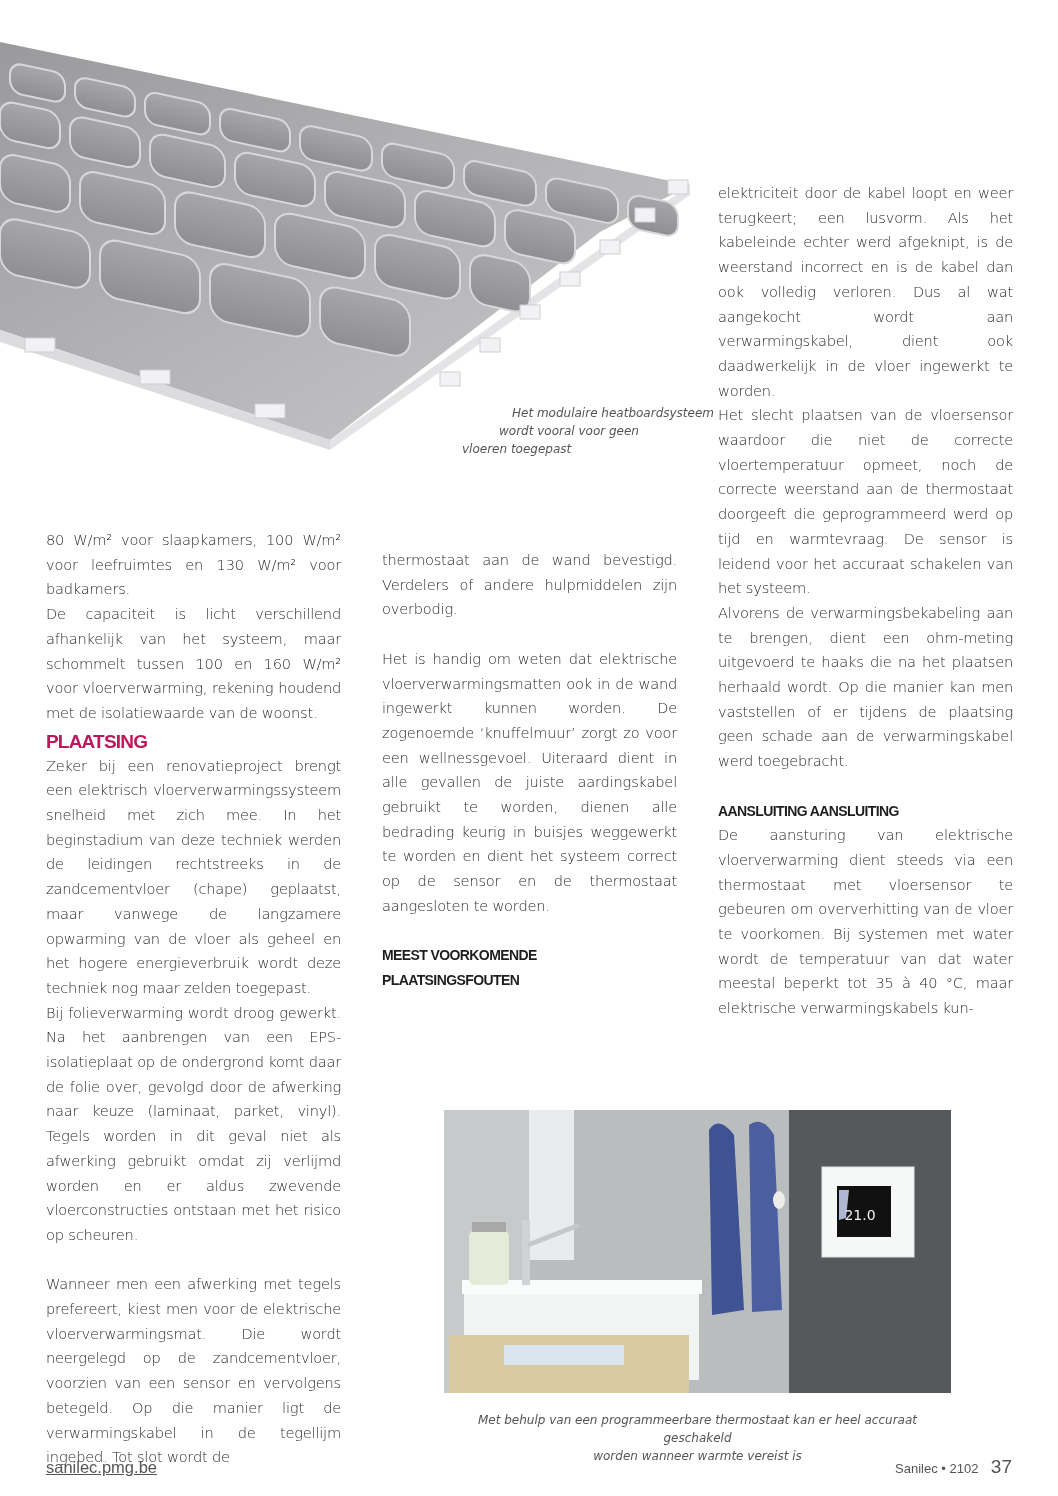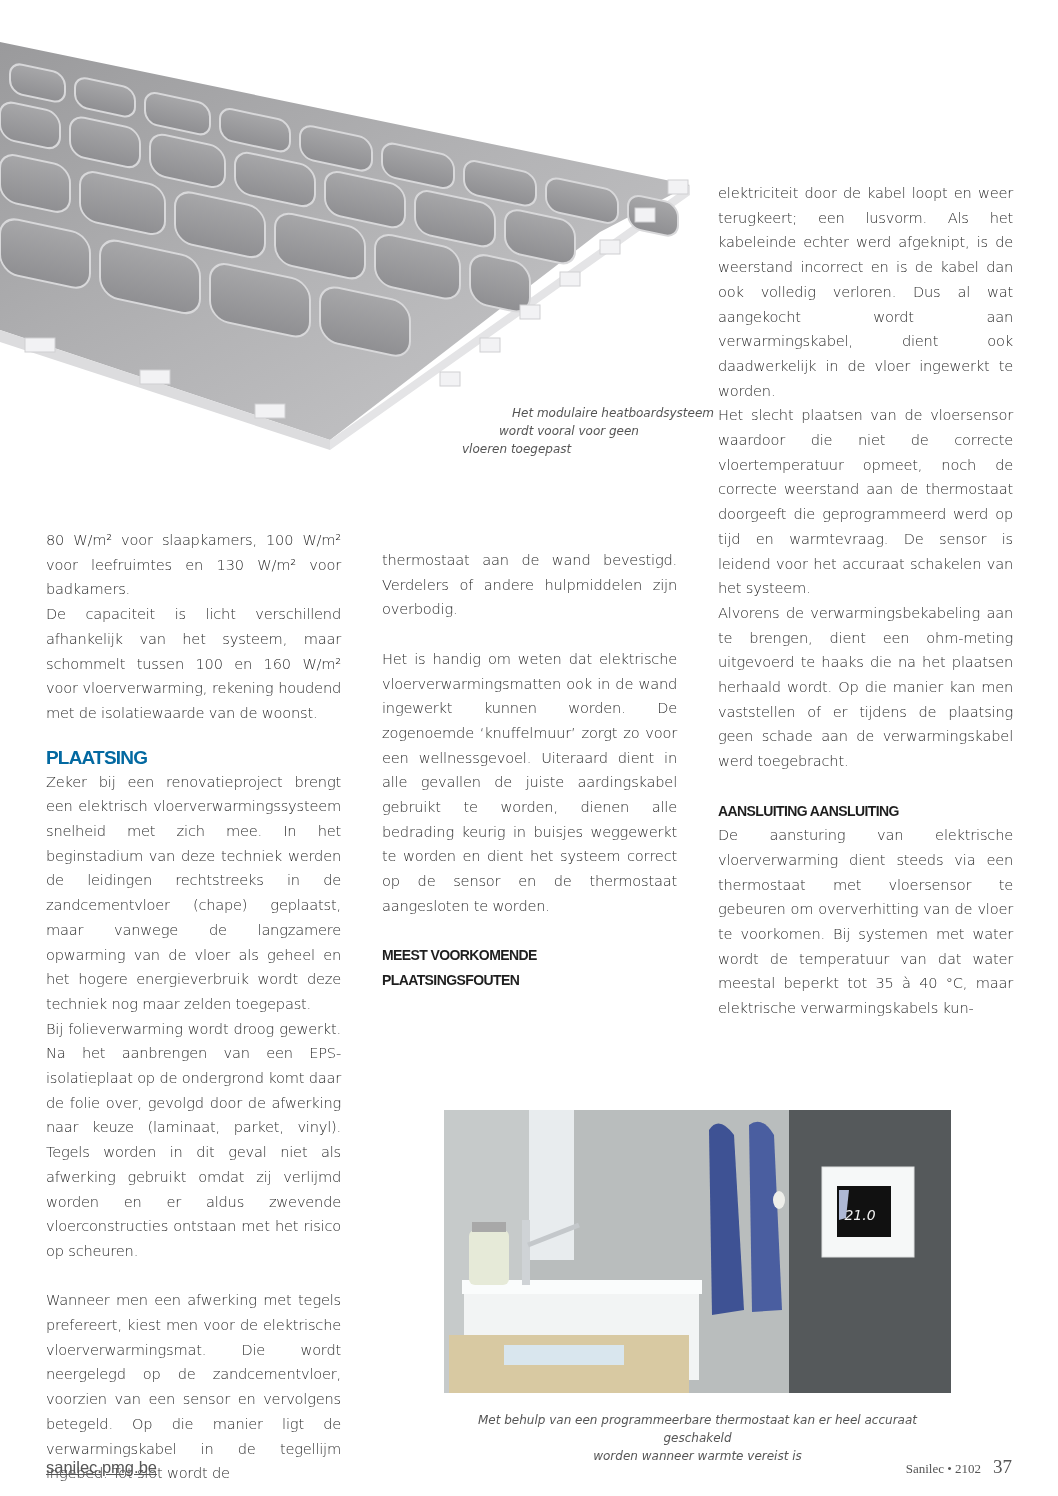--- a/index.html
+++ b/index.html
@@ -10,47 +10,46 @@
   }
   .col {
     position:absolute; font-size:14.6px; line-height:24.7px;
     text-align:justify; color:#2b2b2b; letter-spacing:-0.2px;
     font-weight:300;
   }
   .col p { margin:0; }
   .col .gap { height:24.7px; }
   .h2 {
     font-family:"Liberation Sans", sans-serif; font-weight:bold;
-    font-size:19px; letter-spacing:-0.8px; color:#0369a1;
-    margin:20px 0 0 0; line-height:24px;
+    font-size:19px; letter-spacing:-0.8px; color:#be185d;
+    margin:4px 0 0 0; line-height:24px;
   }
   .h3 {
     font-family:"Liberation Sans", sans-serif; font-weight:bold;
     font-size:14px; letter-spacing:-0.6px; color:#1e1e1e; line-height:24.7px;
   }
   .caption {
     position:absolute; font-style:italic; font-size:12px; color:#555;
     line-height:18px; font-weight:300;
   }
   
   #heatboard { position:absolute; left:0; top:0; width:700px; height:450px; }
   
   #bathroom {
     position:absolute; left:444px; top:1110px; width:507px; height:283px; overflow:hidden;
     background:#ec4899;
-    font-style:italic;
   }
   .footer-url {
     position:absolute; left:46px; top:1458px;
     font-family:"Liberation Sans", sans-serif; font-size:16.5px;
     color:#555; text-decoration:underline;
   }
   .footer-right {
     position:absolute; right:46px; top:1456px;
-    font-family:Liberation Serif, serif; color:#555;
+    font-family:Liberation Sans, sans-serif; color:#555;
   }
   .footer-right .mag { font-size:13px; }
   .footer-right .pg { font-size:19px; margin-left:8px; }
 </style>
 </head>
 <body>
 
 <div id="heatboard">
   <svg width="700" height="450" viewBox="0 0 700 450">
     <defs>

